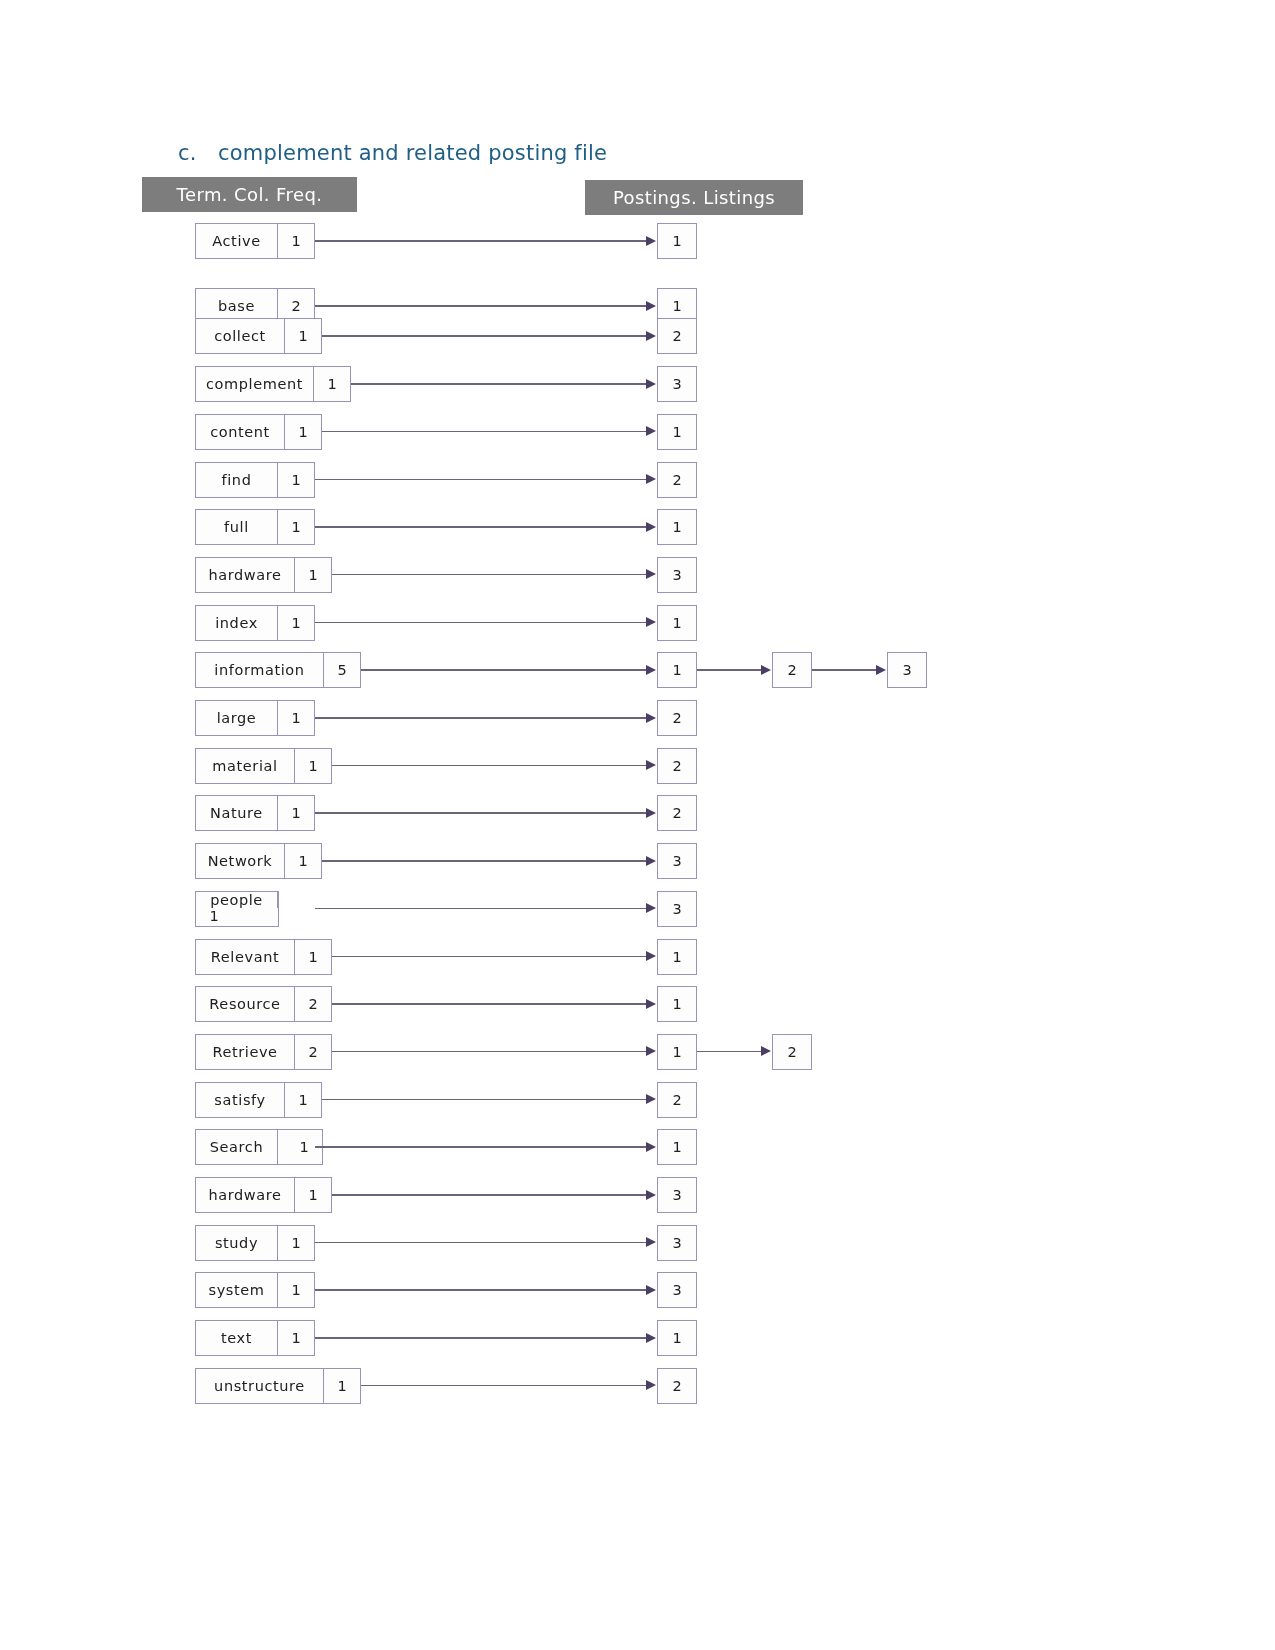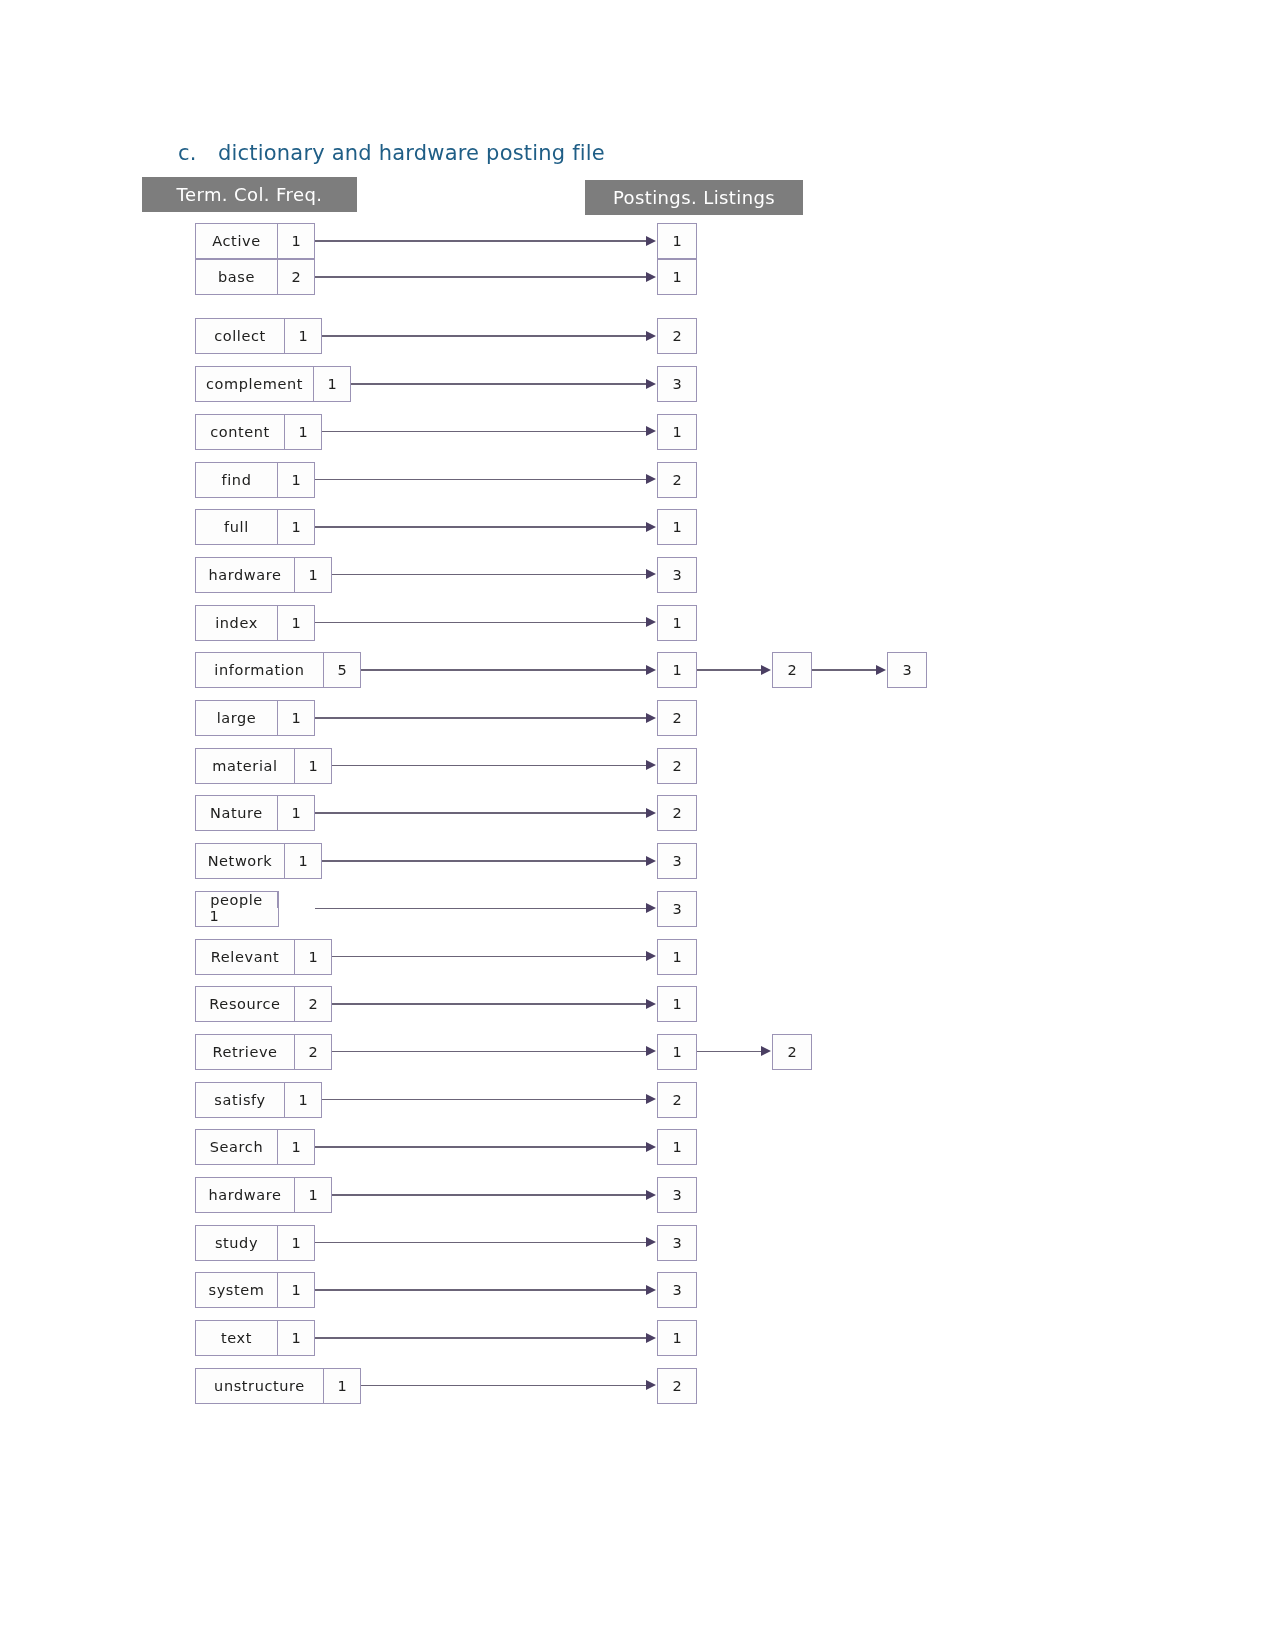--- a/index.html
+++ b/index.html
@@ -133,42 +133,42 @@
     color: #20201f;
     font-family: "DejaVu Sans", sans-serif;
   }
 </style>
 </head>
 <body>
 
 <div id="page">
 
   <div class="caption">
-    <span class="cap-marker">c.</span><span>dictionary and hardware posting file</span>
+    <span class="cap-marker">c.</span><span>complement and related posting file</span>
   </div>
 
   <div class="banner" id="banner-term">
     <span>Term. Col. Freq.</span>
   </div>
 
   <div class="banner" id="banner-post">
     <span>Postings. Listings</span>
   </div>
 
   <div id="rows-container">
       <div class="row" style="top: 223px;">
         <div class="term-box" style="left: 195px;">
           <div class="term-name" style="width: 82px;">Active</div>
           <div class="term-freq">1</div>
         </div>
         <div class="connector" style="left: 315px; width: 331px;"></div>
         <div class="arrowhead" style="left: 646px;"></div>
         <div class="post-box" style="left: 657px;">1</div>
       </div>
-      <div class="row" style="top: 259px; text-decoration: underline;">
+      <div class="row" style="top: 288px; text-decoration: underline;">
         <div class="term-box" style="left: 195px;">
           <div class="term-name" style="width: 82px;">base</div>
           <div class="term-freq">2</div>
         </div>
         <div class="connector" style="left: 315px; width: 331px;"></div>
         <div class="arrowhead" style="left: 646px;"></div>
         <div class="post-box" style="left: 657px;">1</div>
       </div>
       <div class="row" style="top: 318.4px;">
         <div class="term-box" style="left: 195px;">
@@ -326,21 +326,21 @@
       <div class="row" style="top: 1081.6px;">
         <div class="term-box" style="left: 195px;">
           <div class="term-name" style="width: 89px;">satisfy</div>
           <div class="term-freq">1</div>
         </div>
         <div class="connector" style="left: 322px; width: 324px;"></div>
         <div class="arrowhead" style="left: 646px;"></div>
         <div class="post-box" style="left: 657px;">2</div>
       </div>
       <div class="row" style="top: 1129.3px;">
-        <div class="term-box" style="left: 195px;">
+        <div class="term-box" style="left: 195px; gap: 8px;">
           <div class="term-name" style="width: 82px;">Search</div>
           <div class="term-freq">1</div>
         </div>
         <div class="connector" style="left: 315px; width: 331px;"></div>
         <div class="arrowhead" style="left: 646px;"></div>
         <div class="post-box" style="left: 657px;">1</div>
       </div>
       <div class="row" style="top: 1177px;">
         <div class="term-box" style="left: 195px;">
           <div class="term-name" style="width: 99px;">hardware</div>

